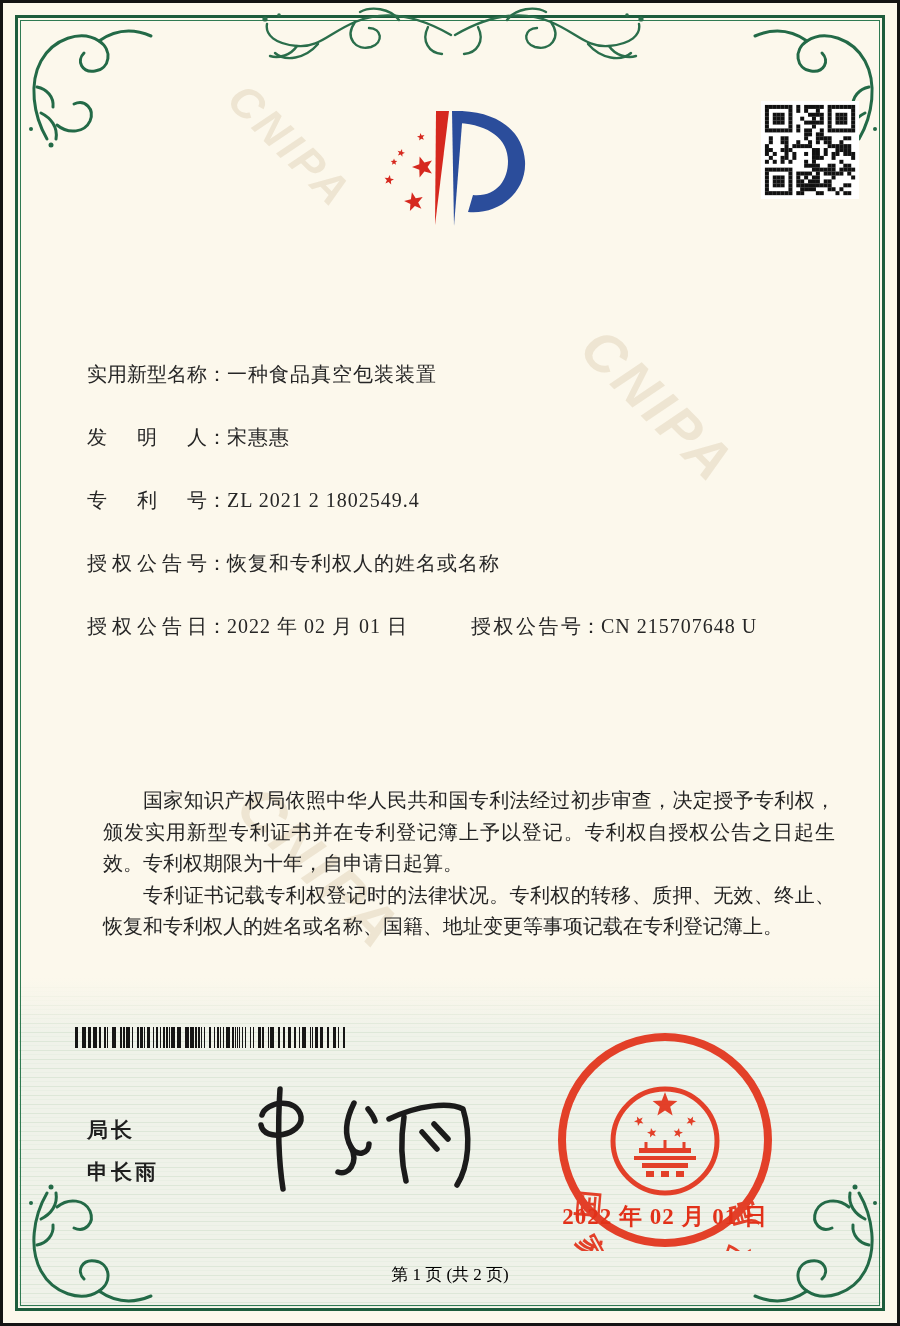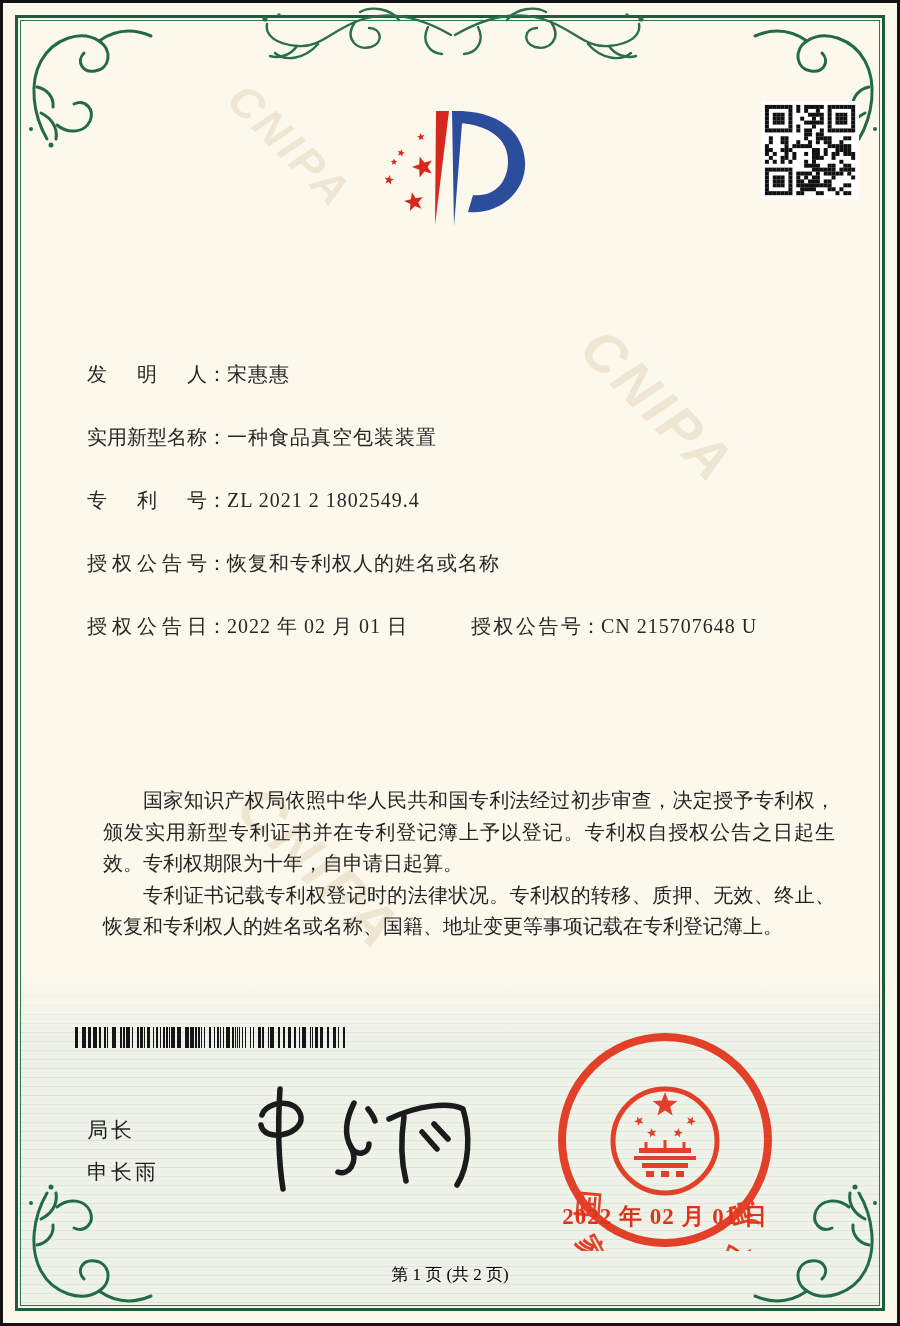--- a/index.html
+++ b/index.html
@@ -41,21 +41,21 @@
   .flabel{display:inline-block; width:120px; text-align:justify; text-align-last:justify; vertical-align:top;}
   .fcolon{display:inline-block; width:20px;}
   .fvalue{letter-spacing:1px;}
   .grant2{position:absolute; left:384px; top:0;}
   .body-text{
     position:absolute; left:100px; top:782px; width:732px; z-index:3;
     font-size:20px; line-height:31.5px; color:#242424; text-align:justify;
   }
   .body-text p{margin:0; text-indent:2em;}
   .barcode{position:absolute; left:70px; top:1024px; z-index:3;}
-  .officer{position:absolute; left:84px; top:1106px; z-index:3; font-family:"Liberation Sans","DejaVu Sans",sans-serif; font-size:21px; color:#1f1f1f; letter-spacing:3px; line-height:42px;}
+  .officer{position:absolute; left:84px; top:1106px; z-index:3; font-family:"Liberation Sans","DejaVu Sans",sans-serif; font-size:21px; color:#1f1f1f; letter-spacing:3px; line-height:42px;font-weight:bold;}
   .signature{position:absolute; left:215px; top:1072px; z-index:4;}
   .seal{position:absolute; left:551px; top:1026px; z-index:5;}
   .seal-date{
     position:absolute; left:551px; top:1198px; width:222px; z-index:6; text-align:center;
     font-size:23px; font-weight:bold; color:#e23119; letter-spacing:1px;
   }
   .footer{position:absolute; left:0; right:0; top:1260px; z-index:3; text-align:center; font-size:17px; color:#000000;}
 </style>
 </head>
 <body>
@@ -394,24 +394,24 @@
       <rect x="3" y="23" width="1.02" height="1.02" fill="#111"></rect>
       <rect x="4" y="23" width="1.02" height="1.02" fill="#111"></rect>
       <rect x="5" y="23" width="1.02" height="1.02" fill="#111"></rect>
       <rect x="6" y="23" width="1.02" height="1.02" fill="#111"></rect>
       <rect x="7" y="23" width="1.02" height="1.02" fill="#111"></rect>
     </svg>
 
 
   <div class="fields">
     <div class="frow">
-      <span class="flabel">发明人</span><span class="fcolon">：</span><span class="fvalue">宋惠惠</span>
+      <span class="flabel">实用新型名称</span><span class="fcolon">：</span><span class="fvalue">一种食品真空包装装置</span>
     </div>
     <div class="frow">
-      <span class="flabel">实用新型名称</span><span class="fcolon">：</span><span class="fvalue">一种食品真空包装装置</span>
+      <span class="flabel">发明人</span><span class="fcolon">：</span><span class="fvalue">宋惠惠</span>
     </div>
     <div class="frow">
       <span class="flabel">专利号</span><span class="fcolon">：</span><span class="fvalue">ZL 2021 2 1802549.4</span>
     </div>
     <div class="frow">
       <span class="flabel">授权公告号</span><span class="fcolon">：</span><span class="fvalue">恢复和专利权人的姓名或名称</span>
     </div>
     <div class="frow">
       <span class="flabel">授权公告日</span><span class="fcolon">：</span><span class="fvalue">2022 年 02 月 01 日</span>
       <span class="grant2">

